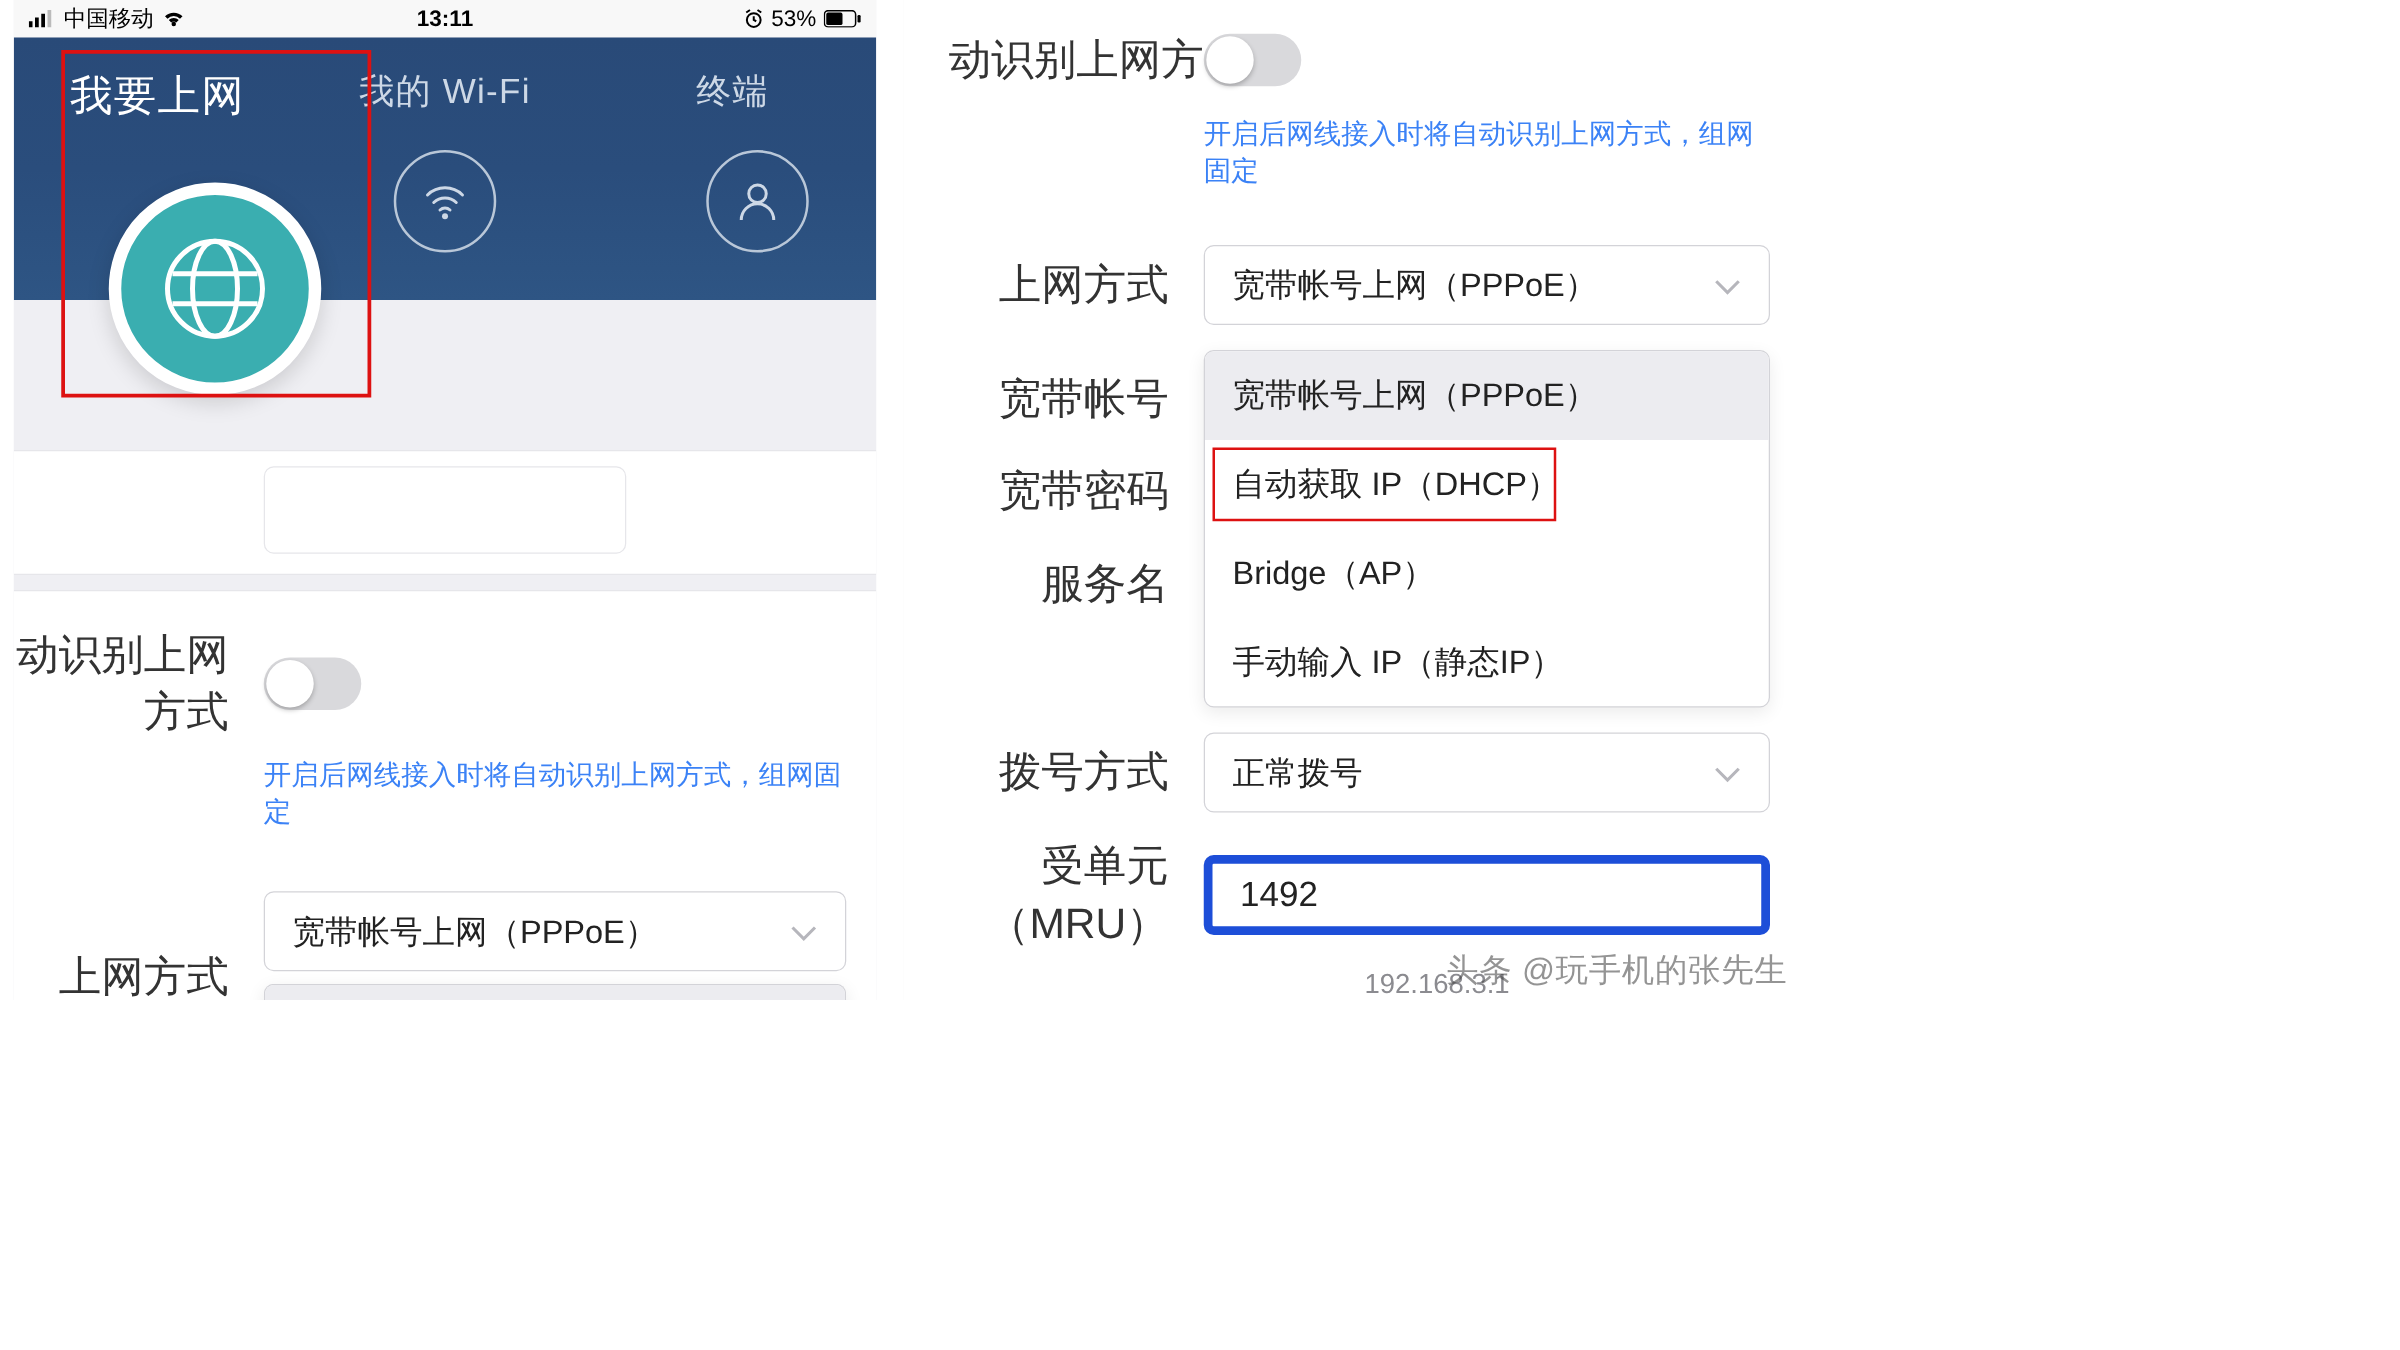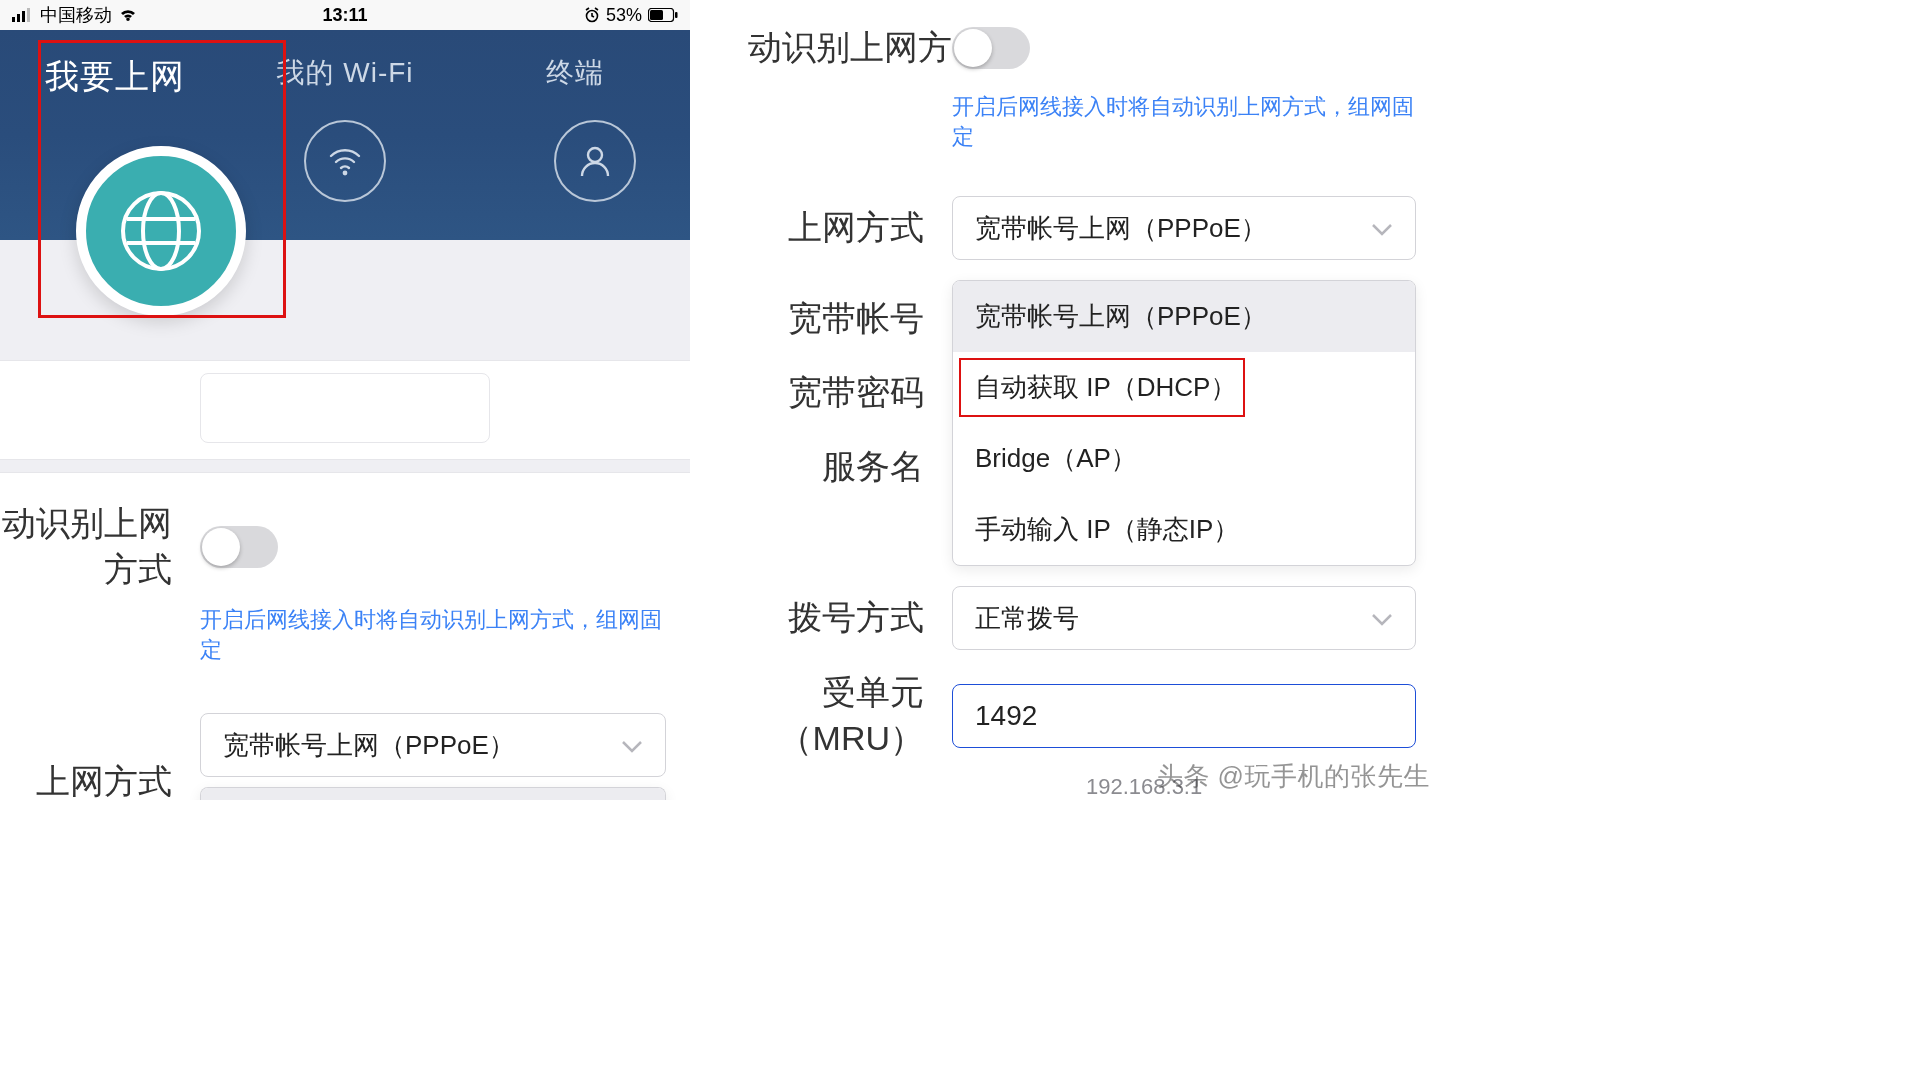--- a/index.html
+++ b/index.html
@@ -1,20 +1,20 @@
 <!DOCTYPE html>
 <html><head>
 <meta charset="utf-8">
 <style>
 * { margin: 0; padding: 0; box-sizing: border-box; font-family: -apple-system, "PingFang SC", "Microsoft YaHei", sans-serif; }
 body { width: 1440px; height: 800px; background: #fff; overflow: hidden; position: relative; }
 
 .split { display: flex; width: 100%; height: 100%; }
 .pane { position: relative; overflow: hidden; }
-.pane-left { width: 712px; background: #efeff3; border-right: 22px solid #fff; }
+.pane-left { width: 712px; background: #efeff3; border-right: 22px solid #fff; margin-left: 11px; }
 .pane-right { flex: 1; background: #fff; padding-left: 36px; }
 
 
 .statusbar { height: 30px; display: flex; align-items: center; justify-content: space-between; padding: 0 12px; background: #f8f8f8; font-size: 18px; font-weight: 500; color: #000; }
 .sb-left, .sb-right { display: flex; align-items: center; gap: 6px; }
 .sb-time { position: absolute; left: 50%; transform: translateX(-50%); font-weight: 600; }
 .signal-icon svg, .wifi-sb-icon svg, .alarm-icon svg, .battery-icon svg { display: block; }
 
 
 .header { height: 210px; background: linear-gradient(180deg,#294a78 0%, #2a4d7c 50%, #2e5584 100%); position: relative; display: flex; align-items: flex-start; }
@@ -46,21 +46,21 @@
 .dd-item { padding: 18px 22px; font-size: 26px; color: #222; }
 .dd-item.selected { background: #ececf0; }
 .dd-item.highlight { position: relative; }
 .dd-item.highlight::after { content: ""; position: absolute; left: 6px; top: 6px; right: 170px; bottom: 6px; border: 2px solid #d11; }
 
 
 .pane-right .row-label { width: 204px; }
 .pane-right .settings-block { border: none; padding-top: 16px; }
 .pane-right .dropdown { margin-top: 0; }
 .right-dd-wrap { position: relative; }
-.input-field { border: 1px solid #1d4ed8; border-radius: 8px; height: 64px; display: flex; align-items: center; padding: 0 22px; font-size: 28px; color: #222; background: #fff; }
+.input-field { border: 7px solid #1d4ed8; border-radius: 8px; height: 64px; display: flex; align-items: center; padding: 0 22px; font-size: 28px; color: #222; background: #fff; }
 
 .watermark { position: absolute; right: 10px; bottom: 6px; font-size: 26px; color: rgba(60,60,60,.55); font-weight: 500; letter-spacing: .5px; }
 .ip-footer { position: absolute; left: 50%; bottom: 0; transform: translateX(10px); font-size: 22px; color: #8b8b90; }
 
 .pane-right .truncate-left { overflow: hidden; white-space: nowrap; }
 </style>
 </head>
 <body>
 
 <div class="split">

